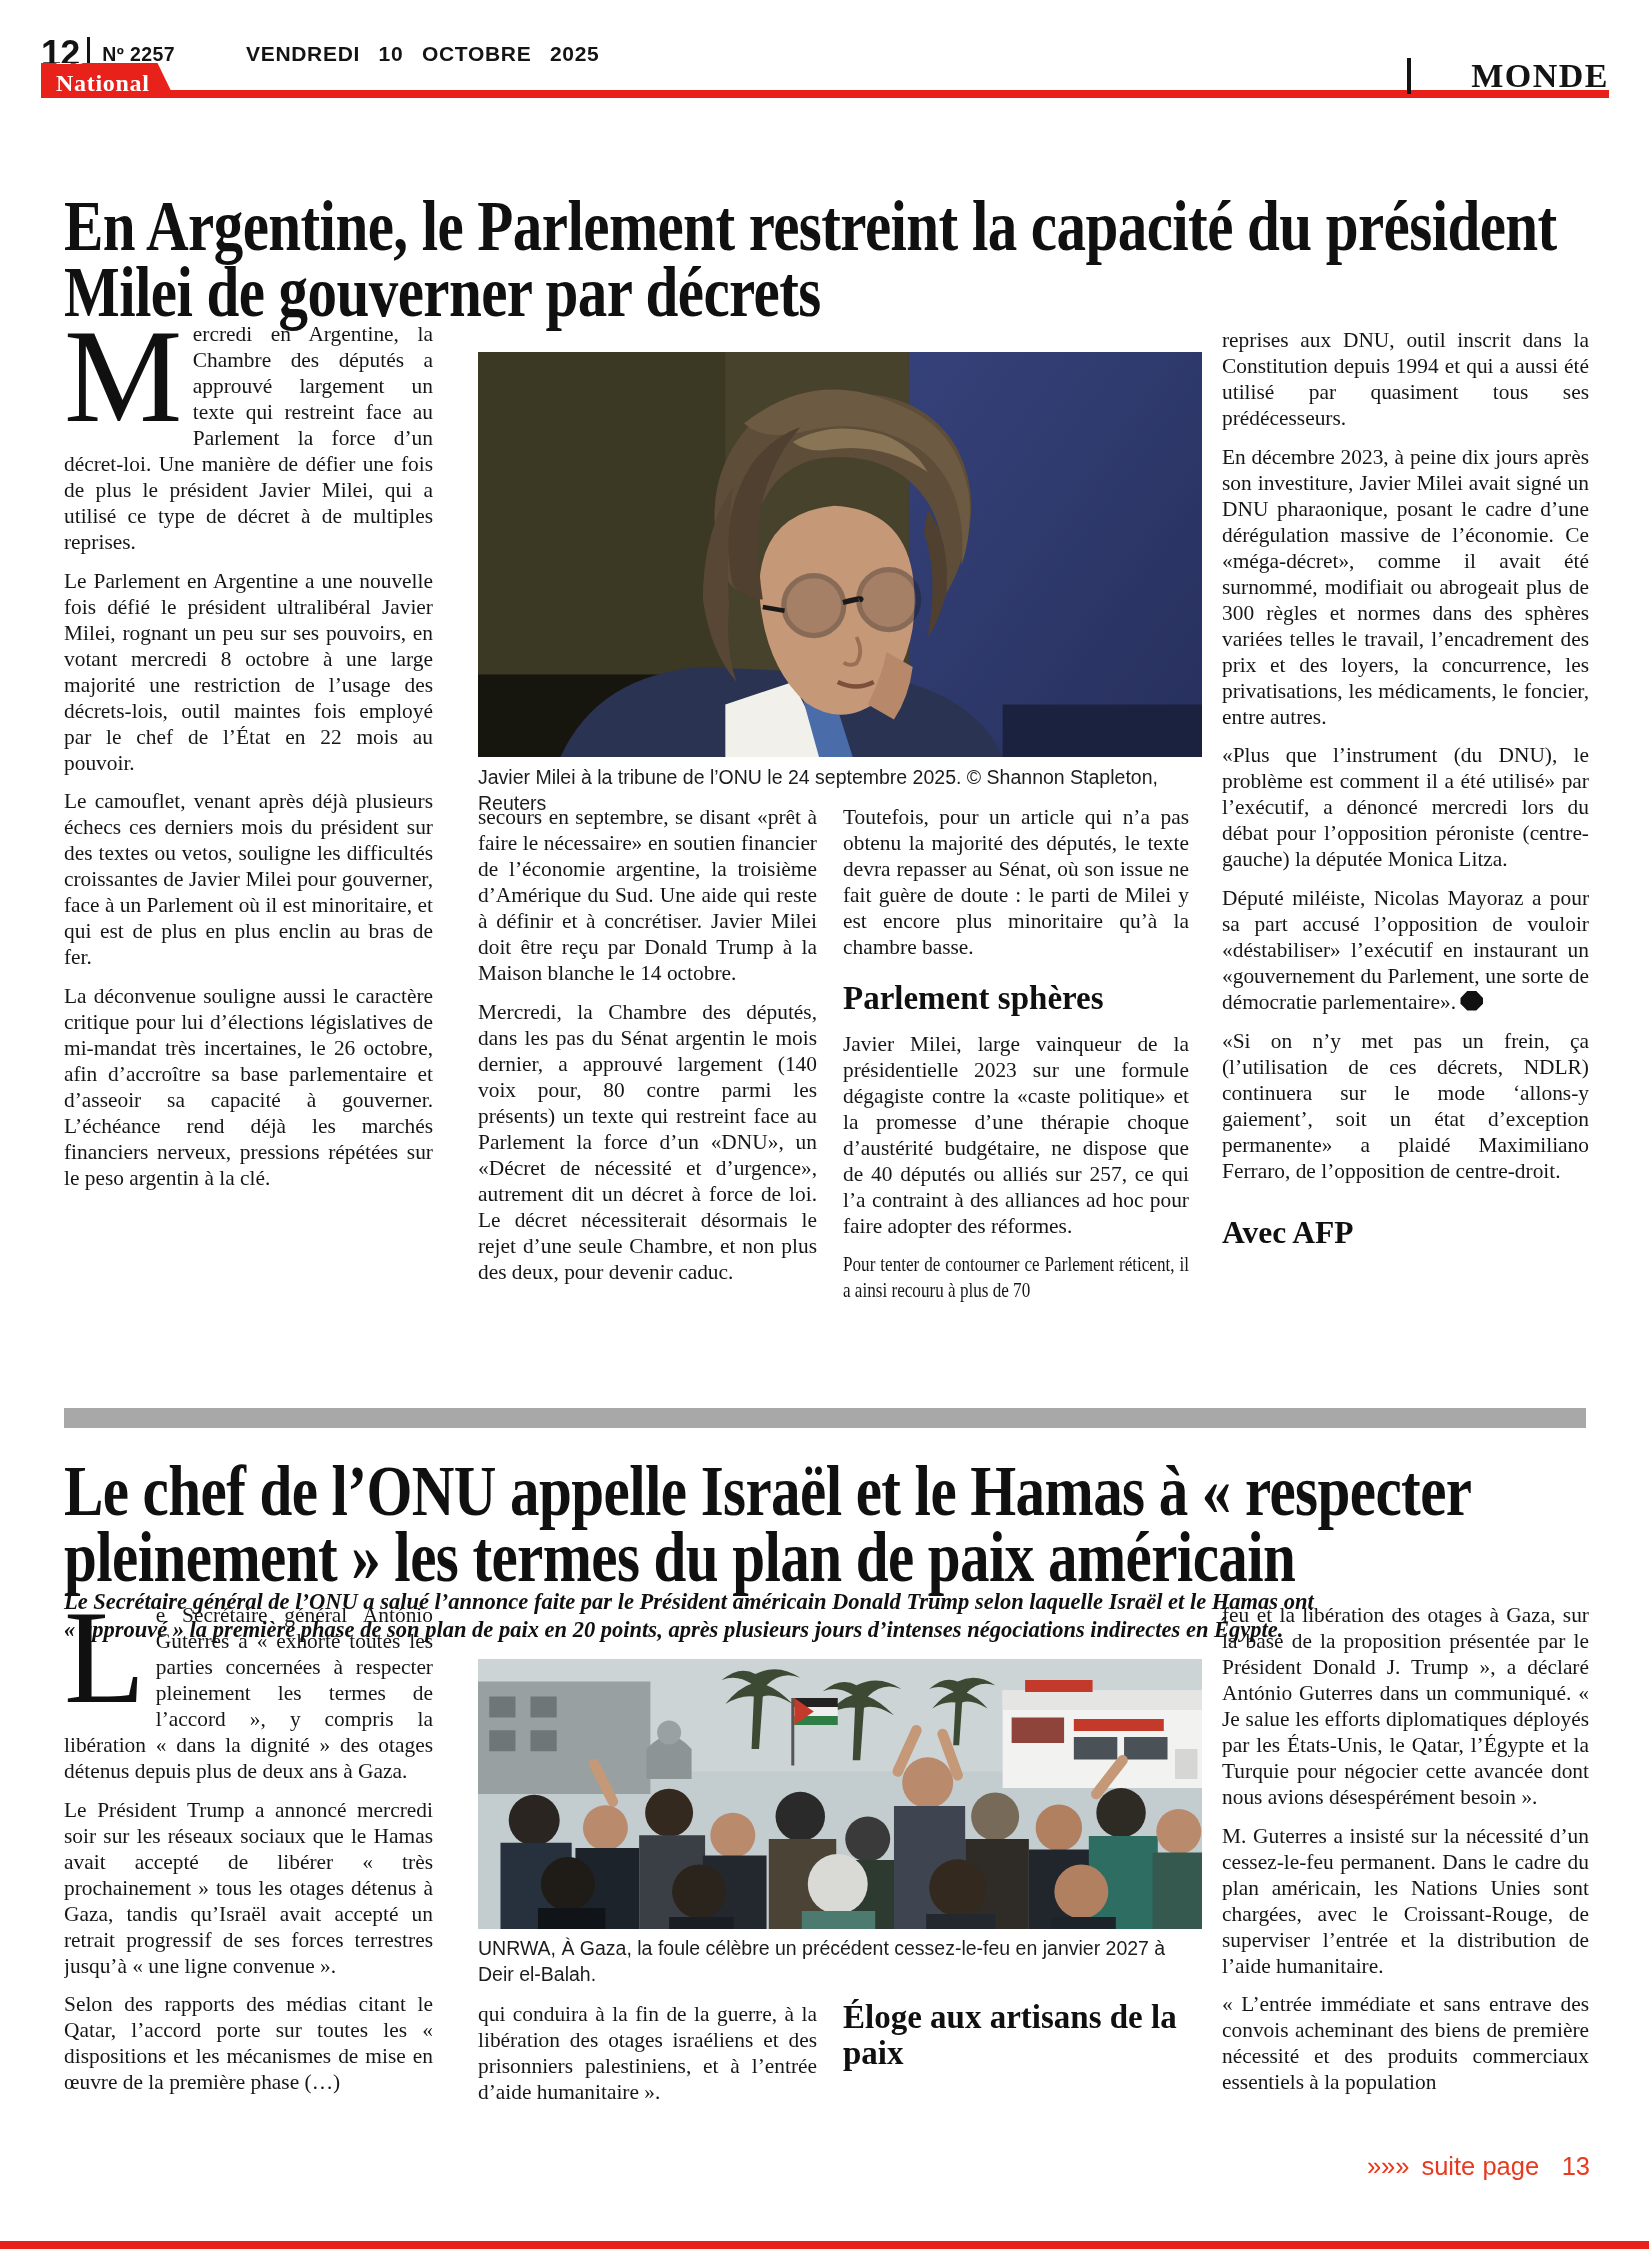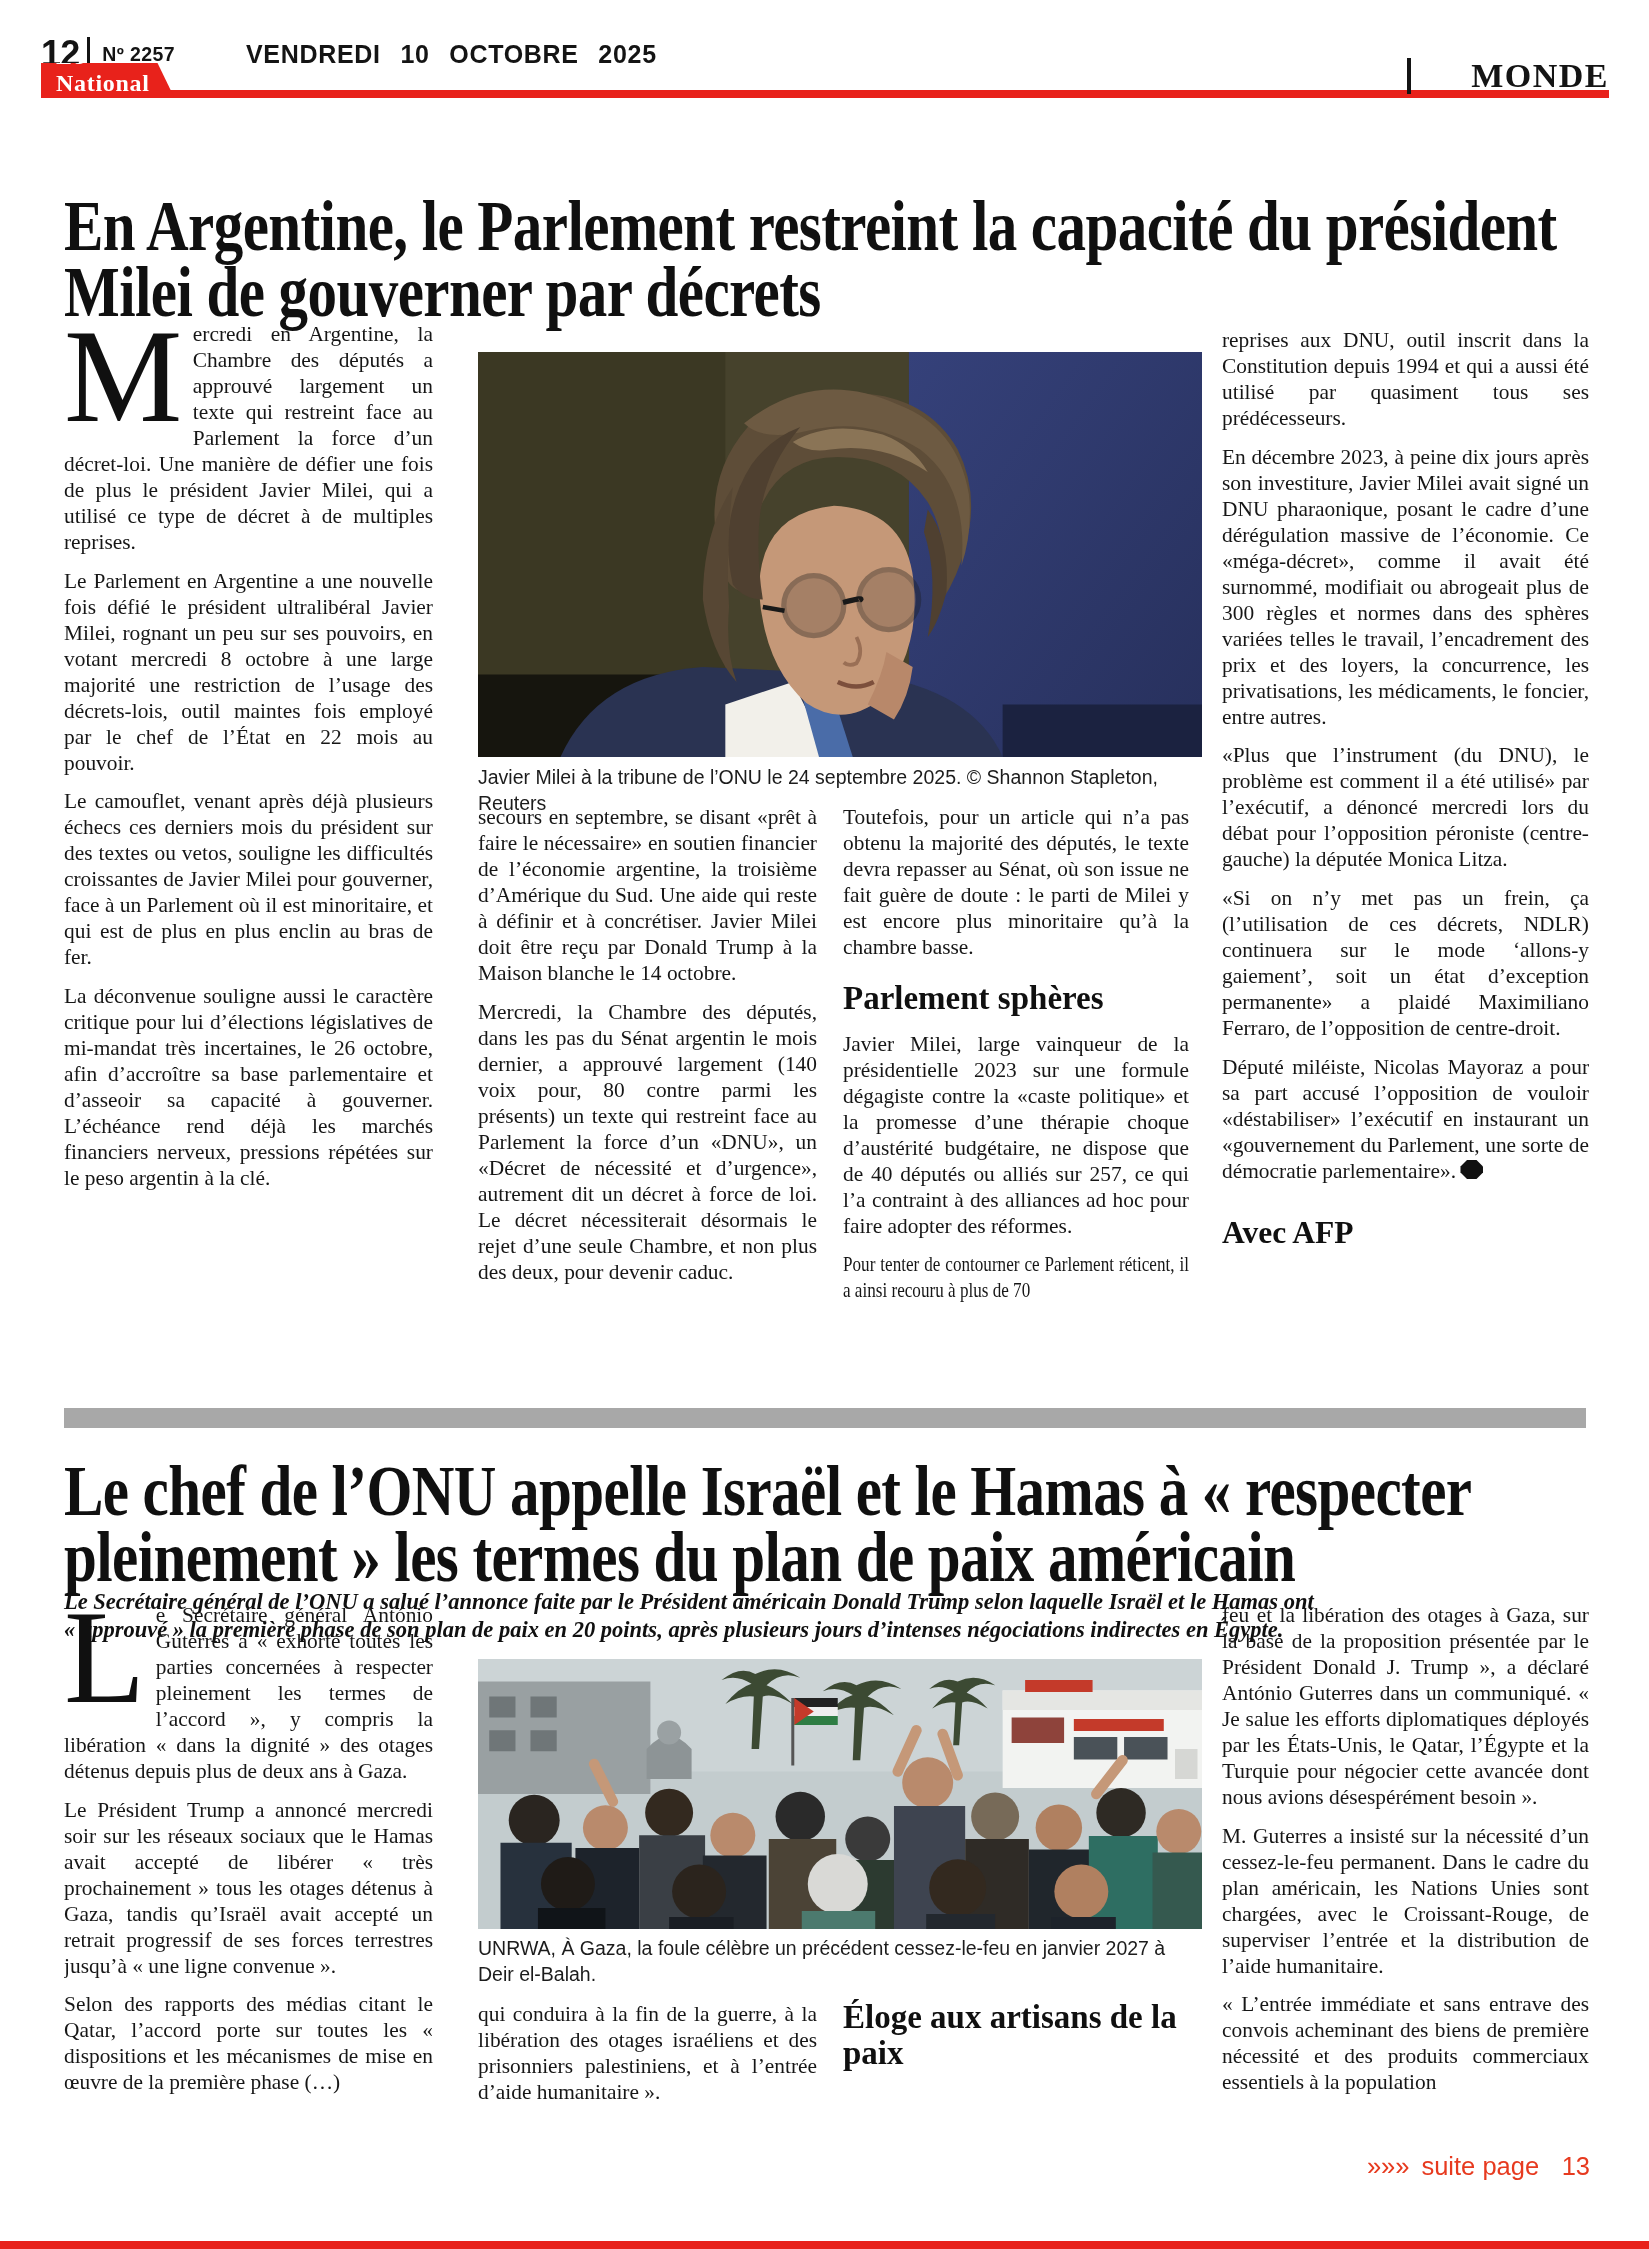--- a/index.html
+++ b/index.html
@@ -6,21 +6,21 @@
   .page {
     position:relative; width:1650px; height:2250px; background:#ffffff;
     font-family:"Liberation Serif","DejaVu Serif",serif; overflow:hidden;
   }
   
   .hdr-meta { position:absolute; left:41px; top:33px; display:flex; align-items:center;
     font-family:"Liberation Sans","DejaVu Sans",sans-serif; color:#141414; }
   .hdr-pagenum { font-size:36px; font-weight:bold; letter-spacing:-0.7px; }
   .hdr-vbar { width:3px; height:34px; background:#141414; margin:0 12px 0 7.5px; }
   .hdr-issue { font-size:19.5px; font-weight:bold; letter-spacing:0.4px; }
-  .hdr-date { font-size:25px; font-weight:bold; margin-left:71px; letter-spacing:0.7px; word-spacing:12px; }
+  .hdr-date { font-size:21px; font-weight:bold; margin-left:71px; letter-spacing:0.7px; word-spacing:12px; }
   .brand-flag { position:absolute; left:41px; top:63px; width:133px; height:34px;
     background:#E8221B; clip-path:polygon(0 0, calc(100% - 16.5px) 0, 100% 100%, 0 100%);
     display:flex; align-items:flex-end; padding-left:15px; box-sizing:border-box; }
   .brand-name { color:#ffffff; font-size:24px; font-weight:bold; letter-spacing:0.7px; }
   .hdr-rule { position:absolute; left:41px; right:41px; top:90px; height:7.5px; background:#E8221B; }
   .hdr-section { position:absolute; right:41px; top:57px; display:flex; align-items:center; gap:60px; }
   .hdr-section-bar { width:3.7px; height:36px; background:#141414; }
   .hdr-section-title { font-size:34px; font-weight:bold; letter-spacing:1.5px; color:#141414; }
   
   .headline { position:absolute; left:64px; width:1522px; }
@@ -136,22 +136,22 @@
     <p>Toutefois, pour un article qui n’a pas obtenu la majorité des députés, le texte devra repasser au Sénat, où son issue ne fait guère de doute : le parti de Milei y est encore plus minoritaire qu’à la chambre basse.</p>
     <div class="subhead">Parlement sphères</div>
     <p>Javier Milei, large vainqueur de la présidentielle 2023 sur une formule dégagiste contre la «caste politique» et la promesse d’une thérapie choque d’austérité budgétaire, ne dispose que de 40 députés ou alliés sur 257, ce qui l’a contraint à des alliances ad hoc pour faire adopter des réformes.</p>
     <p class="condensed">Pour tenter de contourner ce Parlement réticent, il a ainsi recouru à plus de 70</p>
   </div>
 
   <div class="col" style="left:1222px; top:327px; width:367px; height:1050px;">
     <p>reprises aux DNU, outil inscrit dans la Constitution depuis 1994 et qui a aussi été utilisé par quasiment tous ses prédécesseurs.</p>
     <p>En décembre 2023, à peine dix jours après son investiture, Javier Milei avait signé un DNU pharaonique, posant le cadre d’une dérégulation massive de l’économie. Ce «méga-décret», comme il avait été surnommé, modifiait ou abrogeait plus de 300 règles et normes dans des sphères variées telles le travail, l’encadrement des prix et des loyers, la concurrence, les privatisations, les médicaments, le foncier, entre autres.</p>
     <p>«Plus que l’instrument (du DNU), le problème est comment il a été utilisé» par l’exécutif, a dénoncé mercredi lors du débat pour l’opposition péroniste (centre-gauche) la députée Monica Litza.</p>
+    <p><span>Député miléiste, Nicolas Mayoraz a pour sa part accusé l’opposition de vouloir «déstabiliser» l’exécutif en instaurant un «gouvernement du Parlement, une sorte de démocratie parlementaire».</span><span class="end-mark"></span></p>
     <p>«Si on n’y met pas un frein, ça (l’utilisation de ces décrets, NDLR) continuera sur le mode ‘allons-y gaiement’, soit un état d’exception permanente» a plaidé Maximiliano Ferraro, de l’opposition de centre-droit.</p>
-    <p><span>Député miléiste, Nicolas Mayoraz a pour sa part accusé l’opposition de vouloir «déstabiliser» l’exécutif en instaurant un «gouvernement du Parlement, une sorte de démocratie parlementaire».</span><span class="end-mark"></span></p>
     <div class="signature">Avec AFP</div>
   </div>
 
   <div class="divider"></div>
 
   <div class="headline" style="top:1458px;">
     <div class="headline-inner">
       <div>Le chef de l’ONU appelle Israël et le Hamas à « respecter</div>
       <div>pleinement » les termes du plan de paix américain</div>
     </div>

